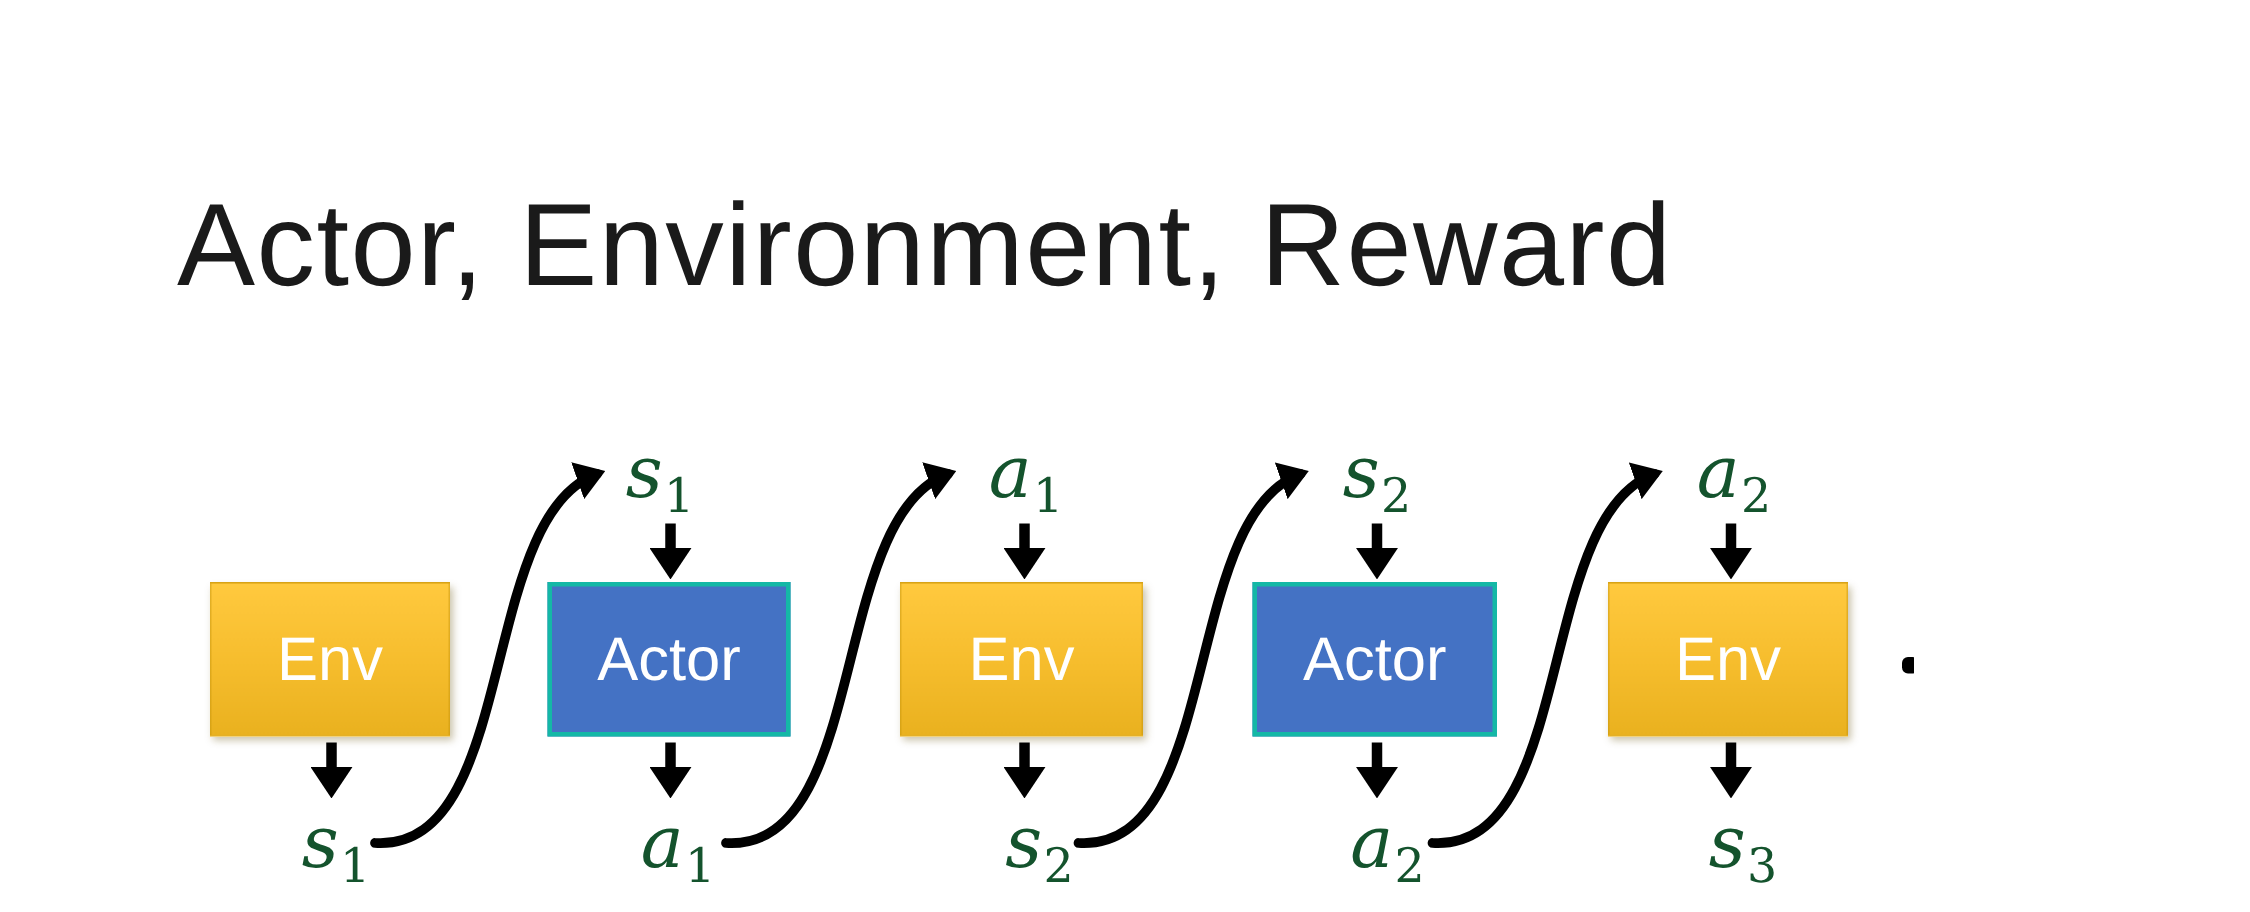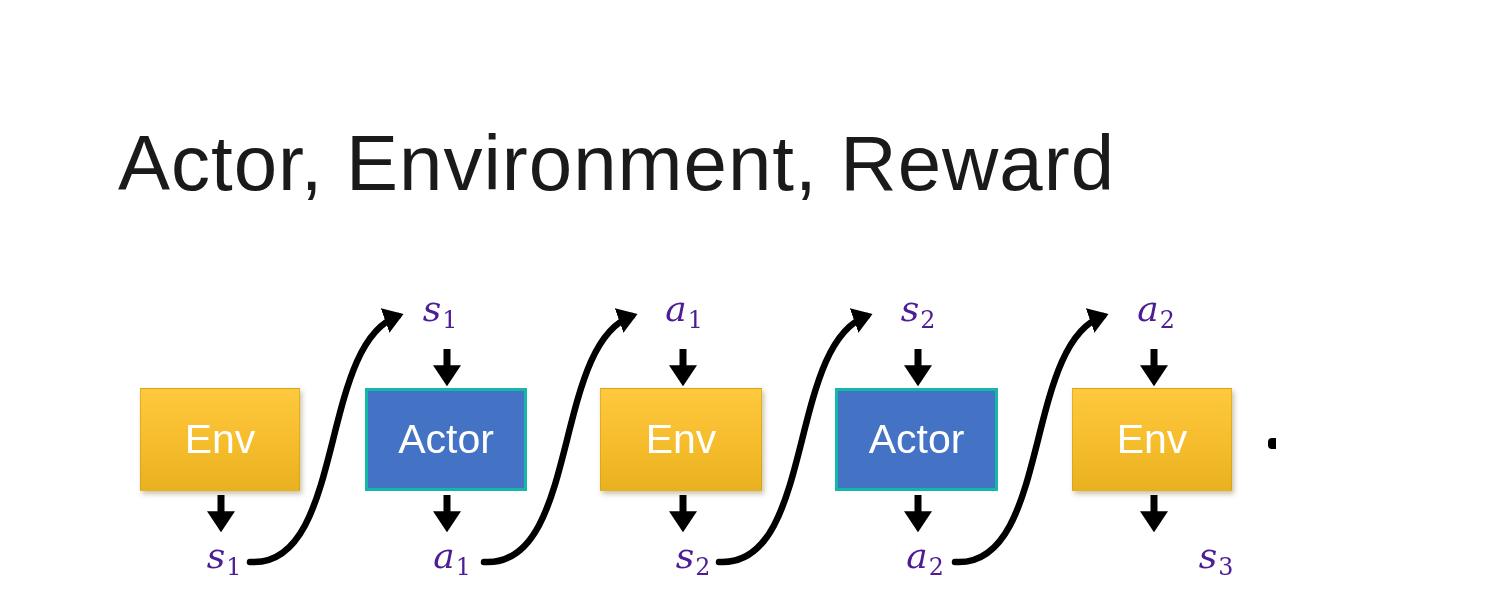--- a/index.html
+++ b/index.html
@@ -33,30 +33,30 @@
     border:3px solid #14b8a6;
   }
   .env1{left:140px;width:160px;}
   .actor1{left:365px;width:162px;}
   .env2{left:600px;width:162px;}
   .actor2{left:835px;width:163px;}
   .env3{left:1072px;width:160px;}
   .io-label{
     position:absolute;transform:translateX(-50%);
     font-family:"DejaVu Serif",serif;font-style:italic;
-    font-size:36px;line-height:1.05;color:#4c1d95;white-space:nowrap;
+    font-size:48px;line-height:1.05;color:#14532d;white-space:nowrap;
   }
   .io-label sub{
     font-style:normal;font-size:0.66em;
     vertical-align:-0.3em;margin-left:1px;line-height:1;
   }
   .io-top{top:290px;}
   .io-bottom{top:537px;}
   .t1{left:440px;} .t2{left:684px;} .t3{left:918px;} .t4{left:1156px;}
-  .b1{left:224px;} .b2{left:452px;} .b3{left:693px;} .b4{left:925px;} .b5{left:1216px;}
+  .b1{left:224px;} .b2{left:452px;} .b3{left:693px;} .b4{left:925px;} .b5{left:1162px;}
   .arrows{position:absolute;left:0;top:0;width:1500px;height:608px;pointer-events:none;}
   .dots{
     position:absolute;left:1268px;top:437px;height:12px;
     display:flex;align-items:center;
   }
   .dots .dot{
     width:11px;height:11px;border-radius:4px;background:#000;
     margin-right:4px;flex:none;
   }
   .dots .dot.grp{margin-left:8px;}

